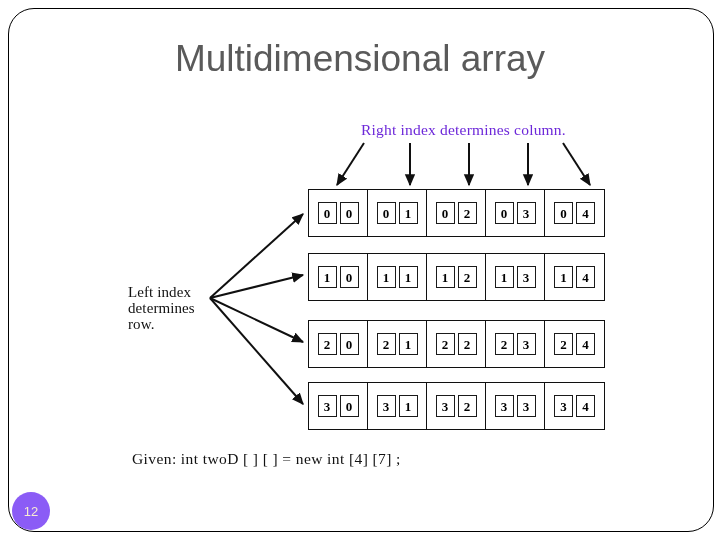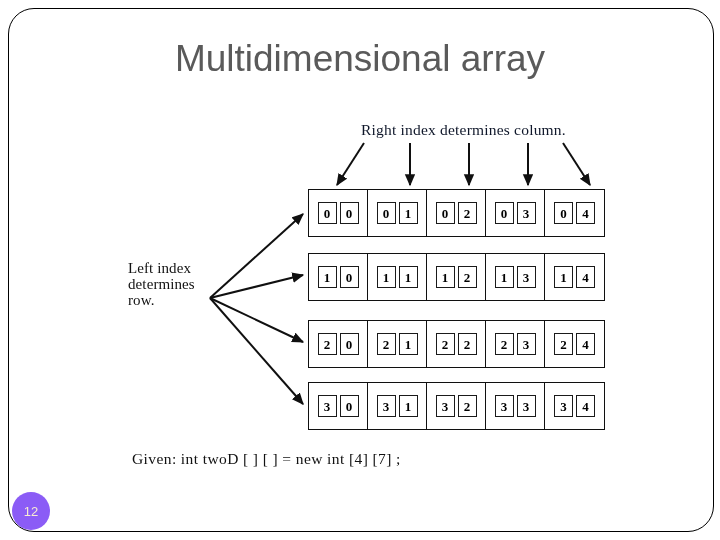--- a/index.html
+++ b/index.html
@@ -39,28 +39,28 @@
     color: #5a5a5a;
     letter-spacing: 0px;
     white-space: nowrap;
   }
   
   #top-label {
     position: absolute;
     left: 361px;
     top: 121px;
     font-size: 15.5px;
-    color: #0f172a;
+    color: #6d28d9;
     white-space: nowrap;
     letter-spacing: 0.2px;
   }
   #left-label {
     position: absolute;
     left: 128px;
-    top: 260px;
+    top: 284px;
     font-size: 15px;
     color: #111111;
     line-height: 16px;
     width: 86px;
     letter-spacing: 0.1px;
   }
   #caption {
     position: absolute;
     left: 132px;
     top: 450px;

